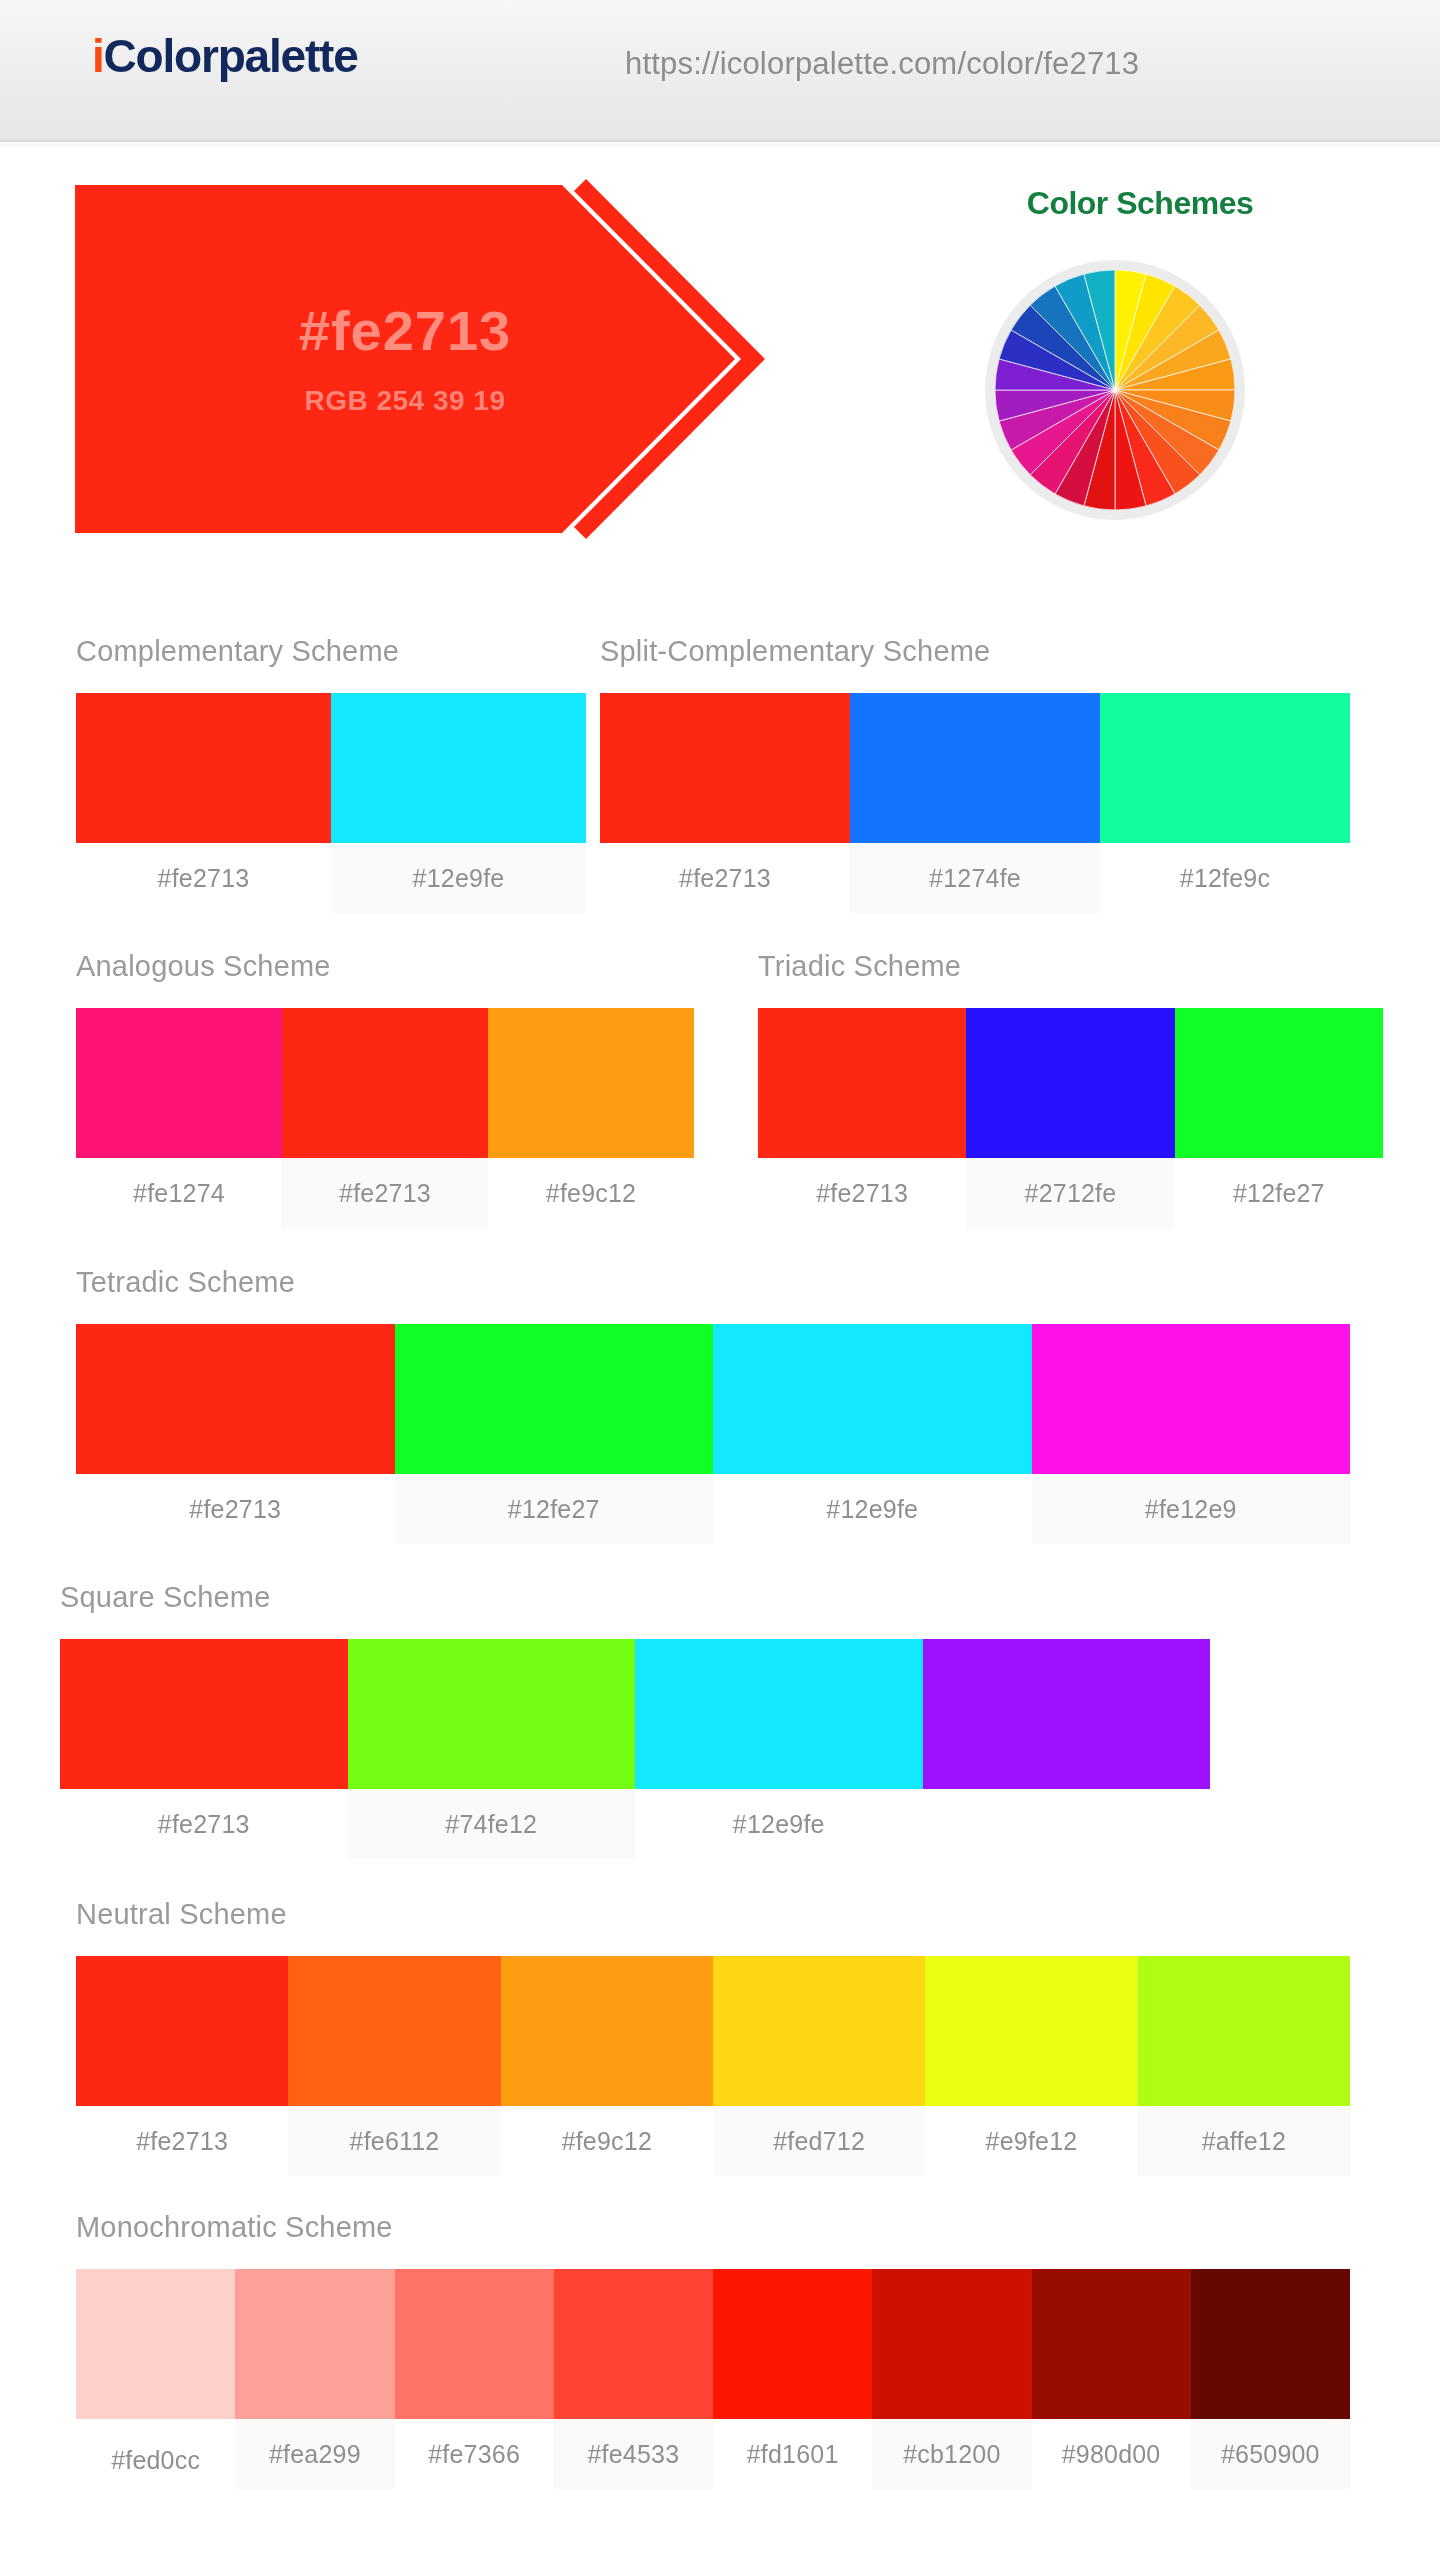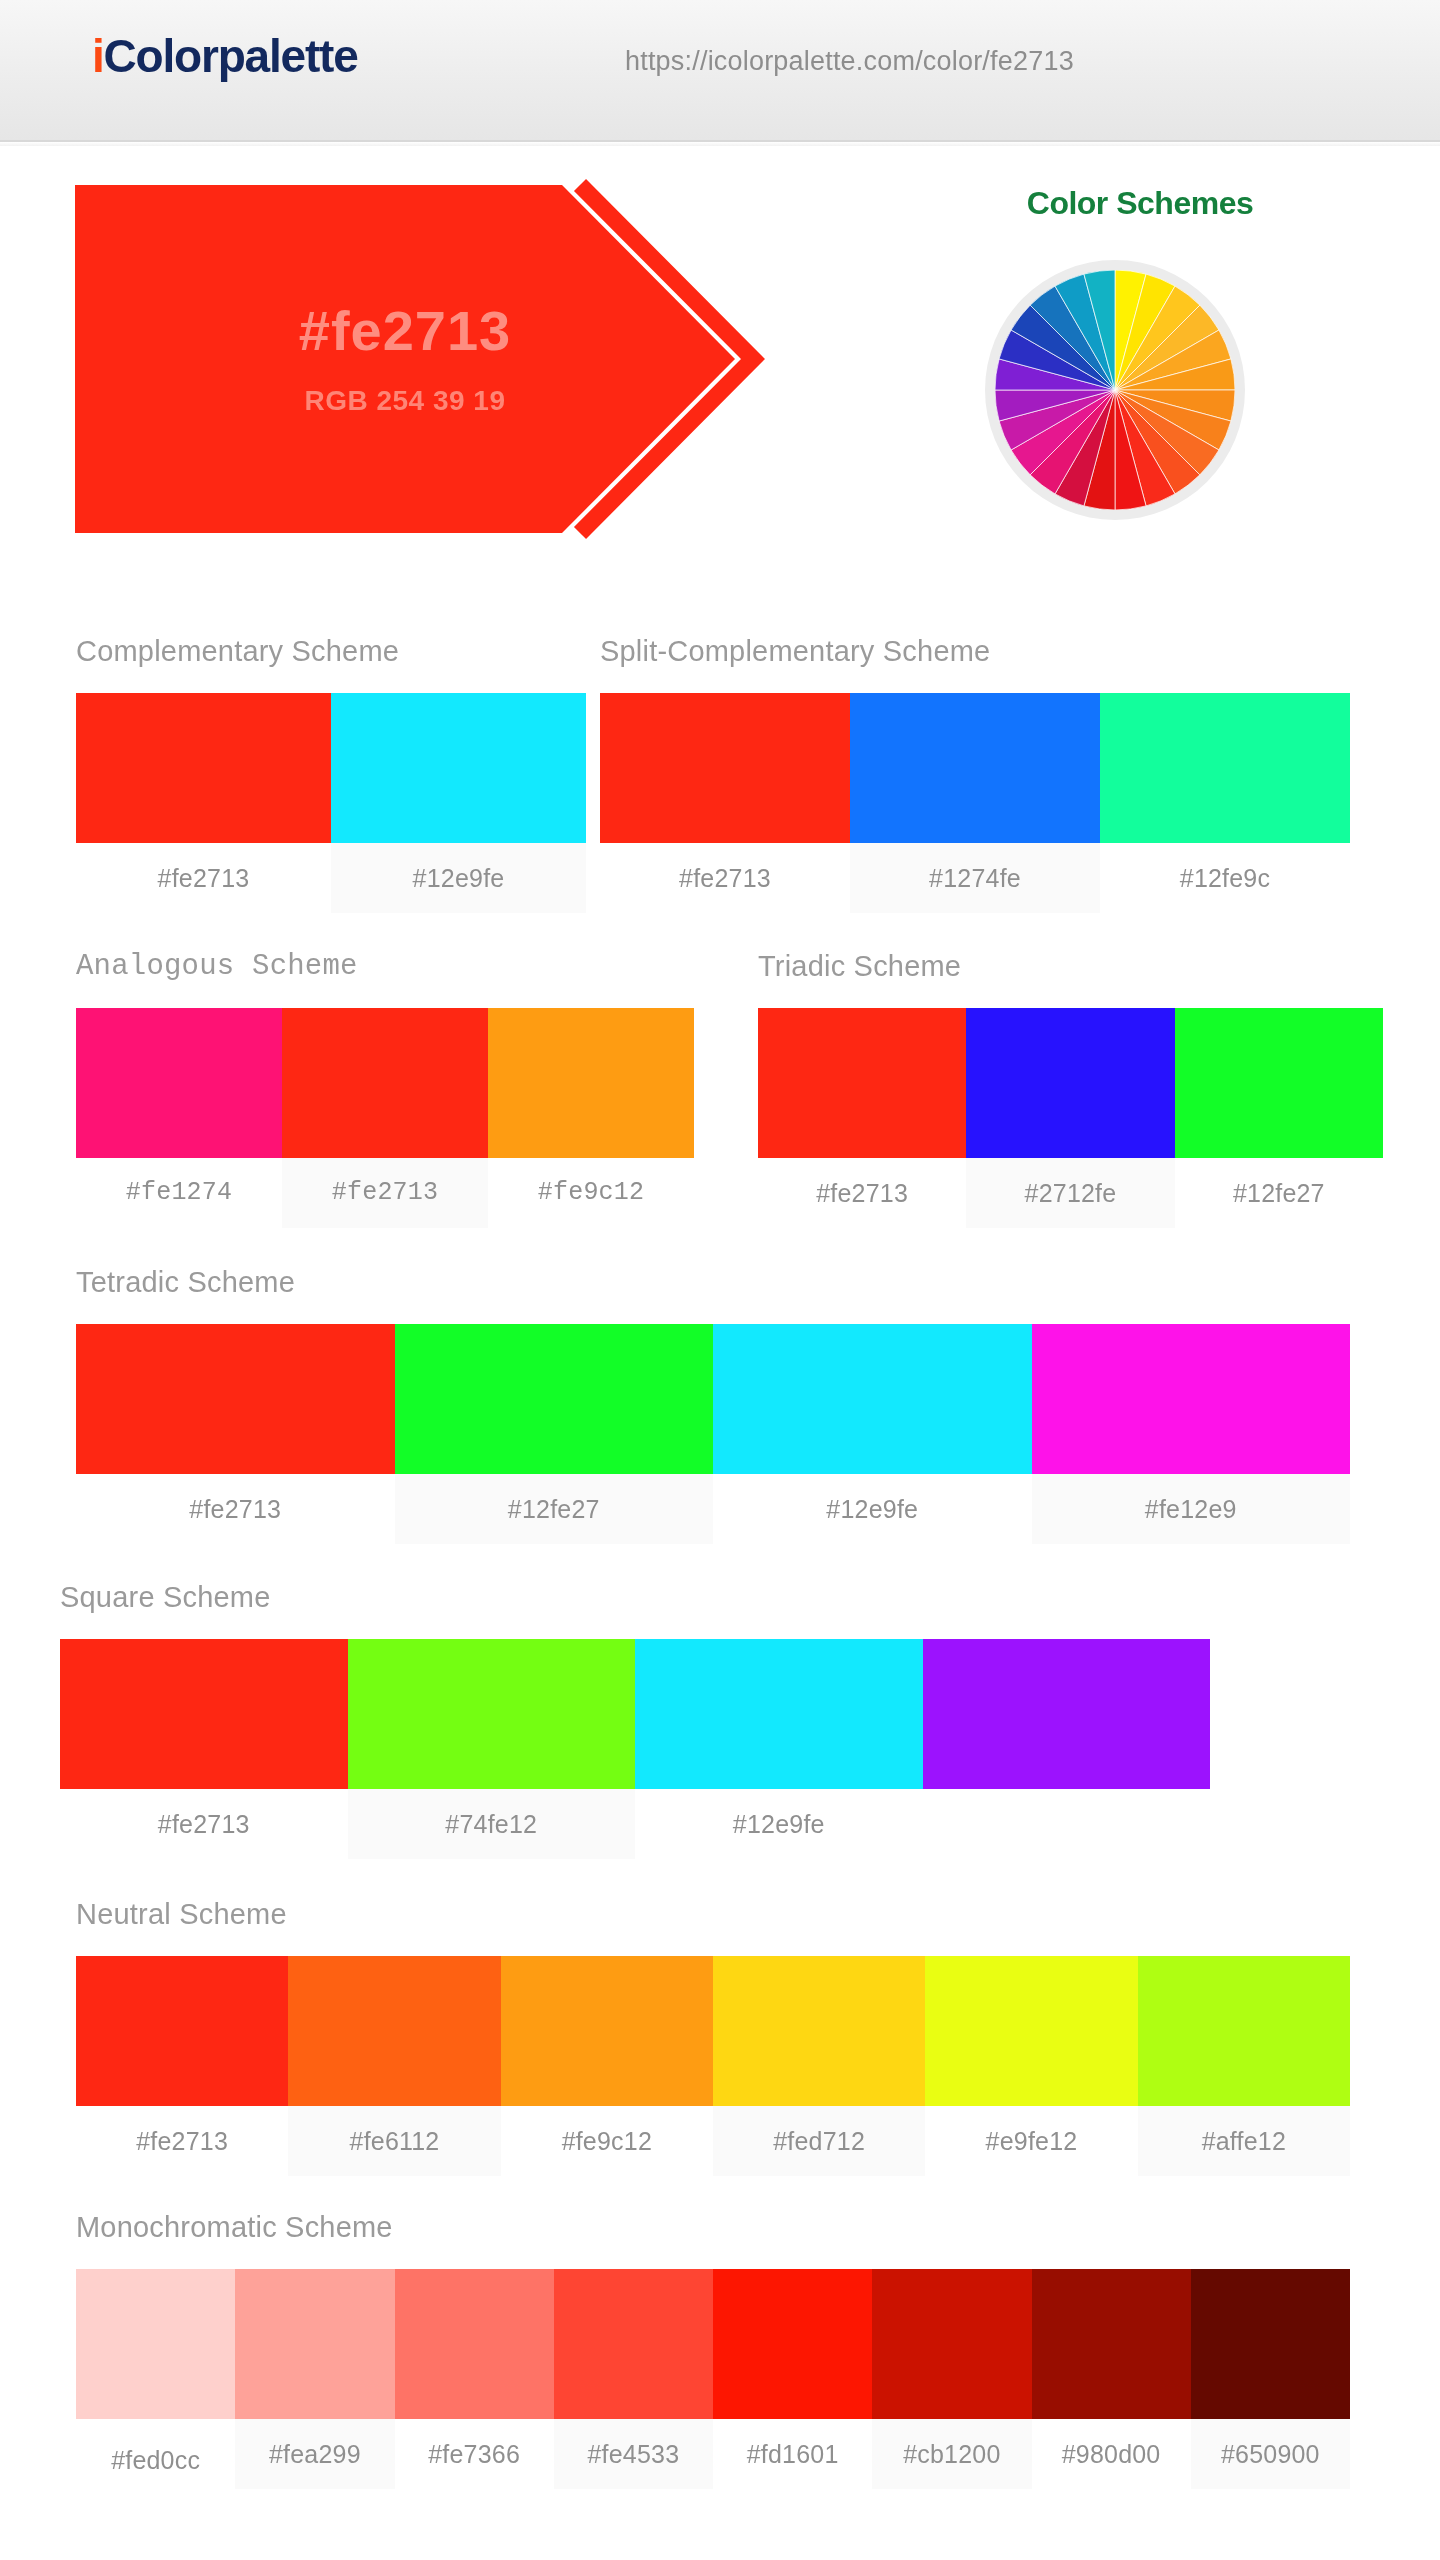--- a/index.html
+++ b/index.html
@@ -24,21 +24,21 @@
   }
   #logo {
     position:absolute; left:92px; top:33px;
     font-size:46px; font-weight:bold; letter-spacing:-1.2px;
     white-space:nowrap; line-height:1;
   }
   #logo .i { color:#fc4a13; }
   #logo .rest { color:#13295e; }
   #page-url {
     position:absolute; left:625px; top:46px;
-    font-size:27px; color:#8d8d8d; white-space:nowrap; letter-spacing:.2px;
+    font-size:31px; color:#8d8d8d; white-space:nowrap; letter-spacing:.2px;
   }
 
   
   #hero { position:absolute; left:0; top:160px; width:1440px; height:400px; }
 
   .hero-banner {
     position:absolute; left:75px; top:25px;
     width:800px; height:348px;
   }
   .hero-banner svg { display:block; width:100%; height:100%; overflow:visible; }
@@ -170,21 +170,21 @@
         <div class="swatch-col alt" style="width: 250px;">
           <div class="swatch-color" style="background: rgb(18, 116, 254);"></div>
           <div class="swatch-label">#1274fe</div>
         </div>
         <div class="swatch-col" style="width: 250px;">
           <div class="swatch-color" style="background: rgb(18, 254, 156);"></div>
           <div class="swatch-label">#12fe9c</div>
         </div>
       </div>
     </div>
-    <div class="scheme" style="left: 76px; top: 952px; width: 618px; font-family: Liberation Mono, monospace;">
+    <div class="scheme" style="left: 76px; top: 952px; width: 618px;">
       <div class="scheme-title">Analogous Scheme</div>
       <div class="swatch-row">
         <div class="swatch-col" style="width: 206px;">
           <div class="swatch-color" style="background: rgb(254, 18, 116);"></div>
           <div class="swatch-label">#fe1274</div>
         </div>
         <div class="swatch-col alt" style="width: 206px;">
           <div class="swatch-color" style="background: rgb(254, 39, 19);"></div>
           <div class="swatch-label">#fe2713</div>
         </div>

